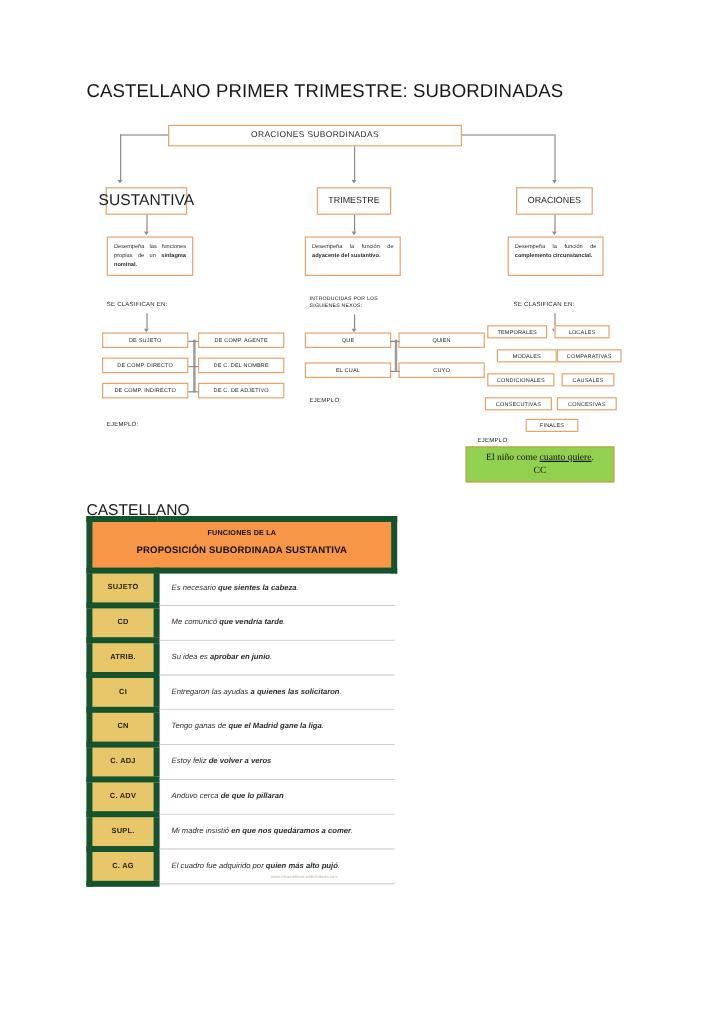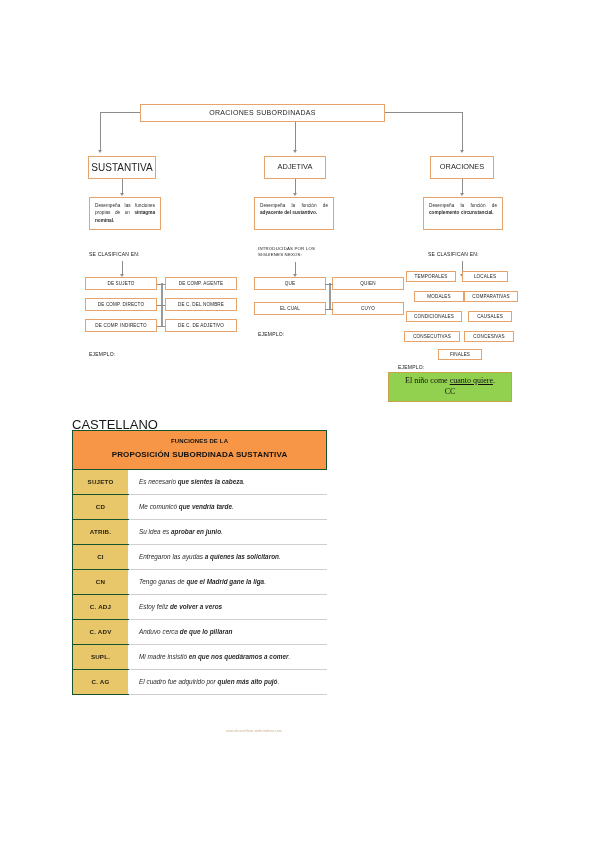--- a/index.html
+++ b/index.html
@@ -108,21 +108,21 @@
   
   #functions-table {
     position: absolute;
     left: 72px;
     top: 430px;
     width: 254px;
     border-collapse: collapse;
     table-layout: fixed;
   }
   #functions-table td {
-    border: 1px solid #14532d;
+    border: 5px solid #14532d;
     padding: 0;
   }
   .th-cell {
     background: #f79646;
     color: #111111;
     text-align: center;
     font-weight: bold;
     font-size: 7.2px;
     line-height: 1.9;
     padding: 5px 2px 6px 2px !important;
@@ -161,35 +161,36 @@
     color: #c9b089;
     letter-spacing: 0.1px;
     white-space: nowrap;
   }
 </style>
 </head>
 <body>
 
 <div class="page">
 
+  <div id="doc-title">CASTELLANO PRIMER TRIMESTRE: SUBORDINADAS</div>
 
   <div class="fbox" style="left:140px; top:104px; width:245px; height:18px; font-size:7px; letter-spacing:0.3px;">ORACIONES SUBORDINADAS</div>
 
   <div class="ln lnh" style="left:100px; top:112px; width:40px;"></div>
   <div class="ln lnv" style="left:100px; top:112px; height:38px;"></div>
   <div class="arrow" style="left:97.5px; top:150px;"></div>
 
   <div class="ln lnv" style="left:295px; top:122px; height:28px;"></div>
   <div class="arrow" style="left:292.5px; top:150px;"></div>
 
   <div class="ln lnh" style="left:385px; top:112px; width:77px;"></div>
   <div class="ln lnv" style="left:462px; top:112px; height:38px;"></div>
   <div class="arrow" style="left:459.5px; top:150px;"></div>
 
-  <div class="fbox" style="left:88px; top:156px; width:68px; height:23px; font-size:10px;">SUSTANTIVA</div>
+  <div class="fbox" style="left:88px; top:156px; width:68px; height:23px; font-size:13px;">SUSTANTIVA</div>
   <div class="ln lnv" style="left:122px; top:179px; height:14px;"></div>
   <div class="arrow" style="left:119.5px; top:193px;"></div>
 
   <div class="desc" style="left:89px; top:197px; width:72px; height:33px;">
     <span>Desempeña las funciones propias de un </span><b>sintagma nominal.</b>
   </div>
 
   <div class="lbl" style="left:89px; top:251px;">SE CLASIFICAN EN:</div>
   <div class="ln lnv" style="left:122px; top:261px; height:13px;"></div>
   <div class="arrow" style="left:119.5px; top:274px;"></div>
@@ -200,21 +201,21 @@
   <div class="fbox tiny" style="left:165px; top:298px; width:72px; height:13px;">DE C. DEL NOMBRE</div>
   <div class="fbox tiny" style="left:85px; top:319px; width:72px; height:13px;">DE COMP. INDIRECTO</div>
   <div class="fbox tiny" style="left:165px; top:319px; width:72px; height:13px;">DE C. DE ADJETIVO</div>
   <div class="ln lnv" style="left:161px; top:283px; width:1.6px; height:44px; background:#9a9a9a;"></div>
   <div class="ln lnh" style="left:157px; top:283.5px; width:8px;"></div>
   <div class="ln lnh" style="left:157px; top:304.5px; width:8px;"></div>
   <div class="ln lnh" style="left:157px; top:325.5px; width:8px;"></div>
 
   <div class="lbl" style="left:89px; top:351px;">EJEMPLO:</div>
 
-  <div class="fbox" style="left:264px; top:156px; width:62px; height:23px; font-size:7.4px;">ADJETIVA</div>
+  <div class="fbox" style="left:264px; top:156px; width:62px; height:23px; font-size:7.4px;">TRIMESTRE</div>
   <div class="ln lnv" style="left:295px; top:179px; height:14px;"></div>
   <div class="arrow" style="left:292.5px; top:193px;"></div>
 
   <div class="desc" style="left:254px; top:197px; width:80px; height:33px;">
     <span>Desempeña la función de </span><b>adyacente del sustantivo.</b>
   </div>
 
   <div class="lbl" style="left:258px; top:246px; width:76px; font-size:4.3px;">INTRODUCIDAS POR LOS SIGUIENES NEXOS:</div>
   <div class="ln lnv" style="left:295px; top:262px; height:12px;"></div>
   <div class="arrow" style="left:292.5px; top:274px;"></div>

